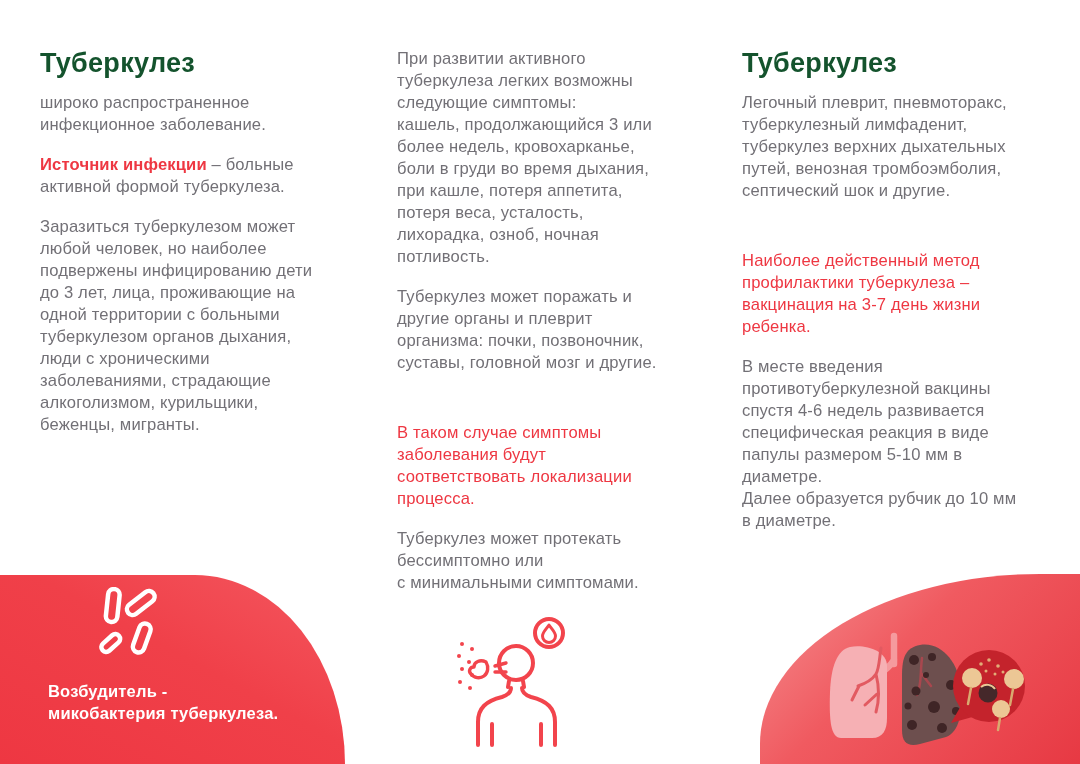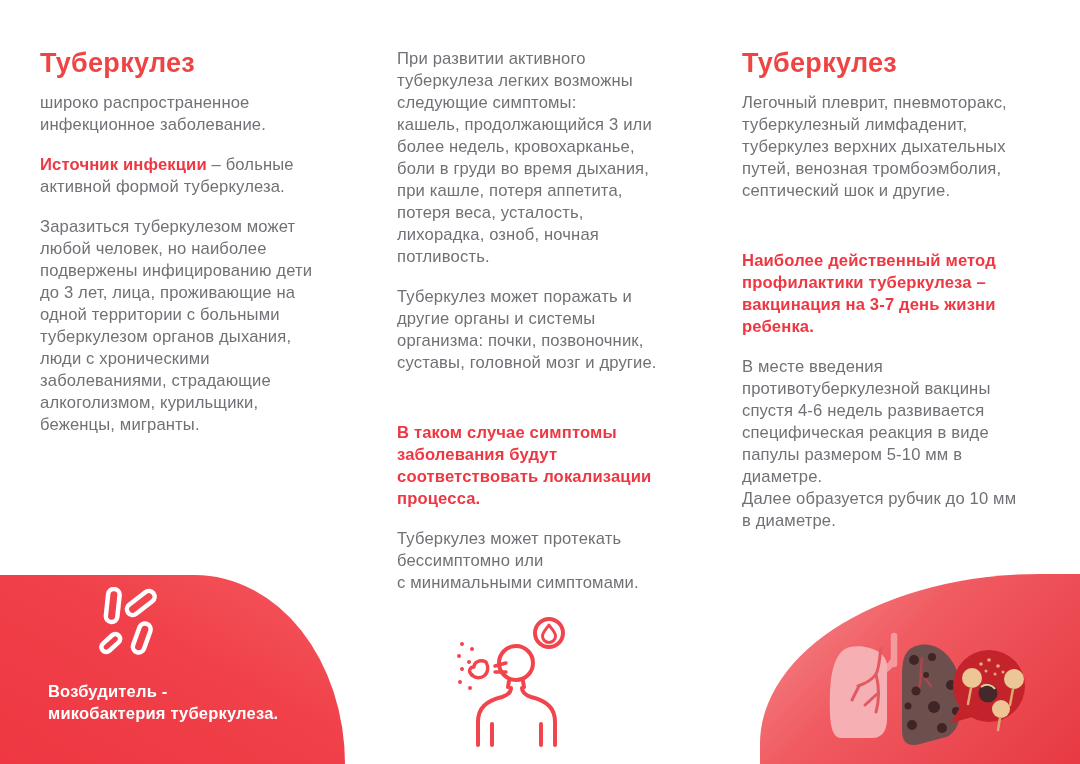--- a/index.html
+++ b/index.html
@@ -4,27 +4,27 @@
 <style>
   html,body{margin:0;padding:0;}
   body{
     width:1080px;height:764px;background:#ffffff;overflow:hidden;position:relative;
     font-family:"Liberation Sans","DejaVu Sans",sans-serif;
   }
   .page{position:absolute;inset:0;width:1080px;height:764px;background:#ffffff;overflow:hidden;}
   .col{position:absolute;top:48px;}
   .col h2{
     margin:0 0 14px 0;font-size:27px;line-height:1.12;font-weight:700;
-    color:#ef4444;letter-spacing:.3px;
+    color:#14532d;letter-spacing:.3px;
   }
   .col p{
     margin:0 0 18px 0;font-size:16.6px;line-height:22px;color:#727076;
     white-space:pre-line;letter-spacing:.15px;
   }
-  .col p.em{color:#ee3742;font-weight:700;margin-top:48px;}
+  .col p.em{color:#ee3742;font-weight:400;margin-top:48px;}
   .col p .lead{color:#ee3742;font-weight:700;}
   .col-1{left:40px;width:322px;}
   .col-2{left:397px;width:302px;}
   .col-2 h2{margin-left:-7px;}
   .col-3{left:742px;width:332px;}
 
   .blob-left{
     position:absolute;left:0;top:575px;width:345px;height:189px;
     background:linear-gradient(to bottom left,#f4575f 0%,#f04049 45%,#ee3742 100%);
     border-top-right-radius:150px 189px;overflow:hidden;
@@ -71,21 +71,21 @@
 туберкулеза легких возможны
 следующие симптомы:
 кашель, продолжающийся 3 или
 более недель, кровохарканье,
 боли в груди во время дыхания,
 при кашле, потеря аппетита,
 потеря веса, усталость,
 лихорадка, озноб, ночная
 потливость.</span></p>
     <p><span>Туберкулез может поражать и
-другие органы и системы
+другие органы и плеврит
 организма: почки, позвоночник,
 суставы, головной мозг и другие.</span></p>
     <p class="em"><span>В таком случае симптомы
 заболевания будут
 соответствовать локализации
 процесса.</span></p>
     <p><span>Туберкулез может протекать
 бессимптомно или
 с минимальными  симптомами.</span></p>
   </section>

